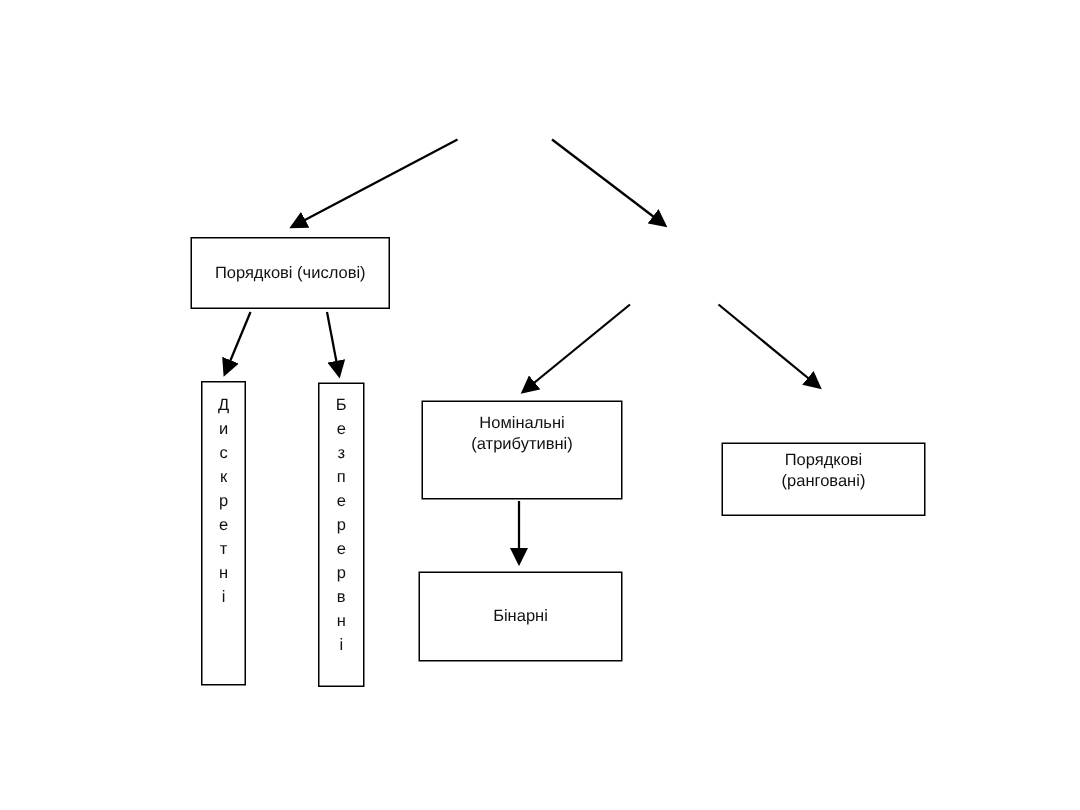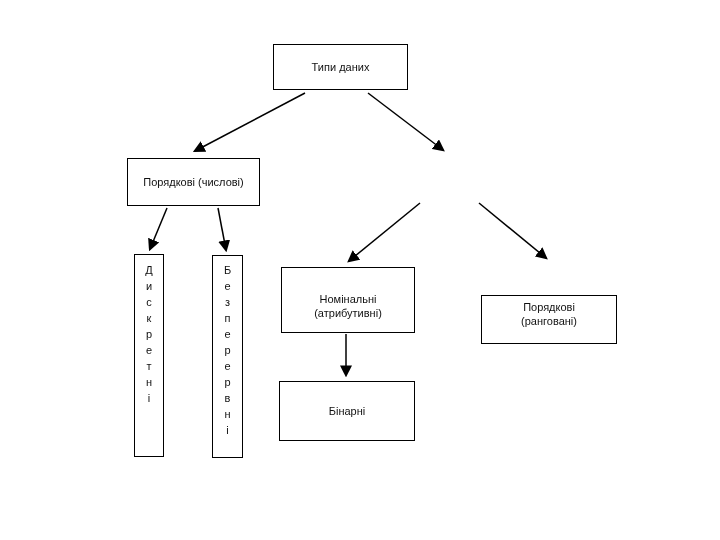--- a/index.html
+++ b/index.html
@@ -36,21 +36,21 @@
     width: 100%;
     white-space: pre-line;
   }
   .top-align { align-items: flex-start; }
 
   .node-root            { left: 273px; top: 44px;  width: 135px; height: 46px; }
   .node-quantitative    { left: 127px; top: 158px; width: 133px; height: 48px; }
   .node-nonquantitative { left: 381px; top: 155px; width: 139px; height: 46px; }
   .node-discrete        { left: 134px; top: 254px; width: 30px;  height: 203px; line-height: 16px; padding-top: 7px; }
   .node-continuous      { left: 212px; top: 255px; width: 31px;  height: 203px; line-height: 16px; padding-top: 6px; }
-  .node-nominal         { left: 281px; top: 267px; width: 134px; height: 66px;  padding-top: 24px; }
+  .node-nominal         { left: 281px; top: 267px; width: 134px; height: 66px;  padding-top: 7px; }
   .node-ordinal         { left: 481px; top: 263px; width: 136px; height: 49px;  padding-top: 4px; margin-top: 32px; }
   .node-binary          { left: 279px; top: 381px; width: 136px; height: 60px; }
 </style>
 </head>
 <body>
 
 <div class="canvas">
 
   <svg class="edges" viewBox="0 0 720 540" xmlns="http://www.w3.org/2000/svg">
     <defs>
@@ -60,23 +60,20 @@
     </defs>
     <line x1="305" y1="93" x2="195" y2="151" stroke="#000" stroke-width="1.5" marker-end="url(#arrowhead)"></line>
     <line x1="368" y1="93" x2="443" y2="150" stroke="#000" stroke-width="1.5" marker-end="url(#arrowhead)"></line>
     <line x1="167" y1="208" x2="150" y2="249" stroke="#000" stroke-width="1.5" marker-end="url(#arrowhead)"></line>
     <line x1="218" y1="208" x2="226" y2="250" stroke="#000" stroke-width="1.5" marker-end="url(#arrowhead)"></line>
     <line x1="420" y1="203" x2="349" y2="261" stroke="#000" stroke-width="1.5" marker-end="url(#arrowhead)"></line>
     <line x1="479" y1="203" x2="546" y2="258" stroke="#000" stroke-width="1.5" marker-end="url(#arrowhead)"></line>
     <line x1="346" y1="334" x2="346" y2="375" stroke="#000" stroke-width="1.5" marker-end="url(#arrowhead)"></line>
   </svg>
 
-  <div class="box node-root">
-    <span>Типи даних</span>
-  </div>
 
   <div class="box node-quantitative">
     <span>Порядкові (числові)</span>
   </div>
 
 
   <div class="box top-align node-discrete">
     <span>Д
 и
 с

